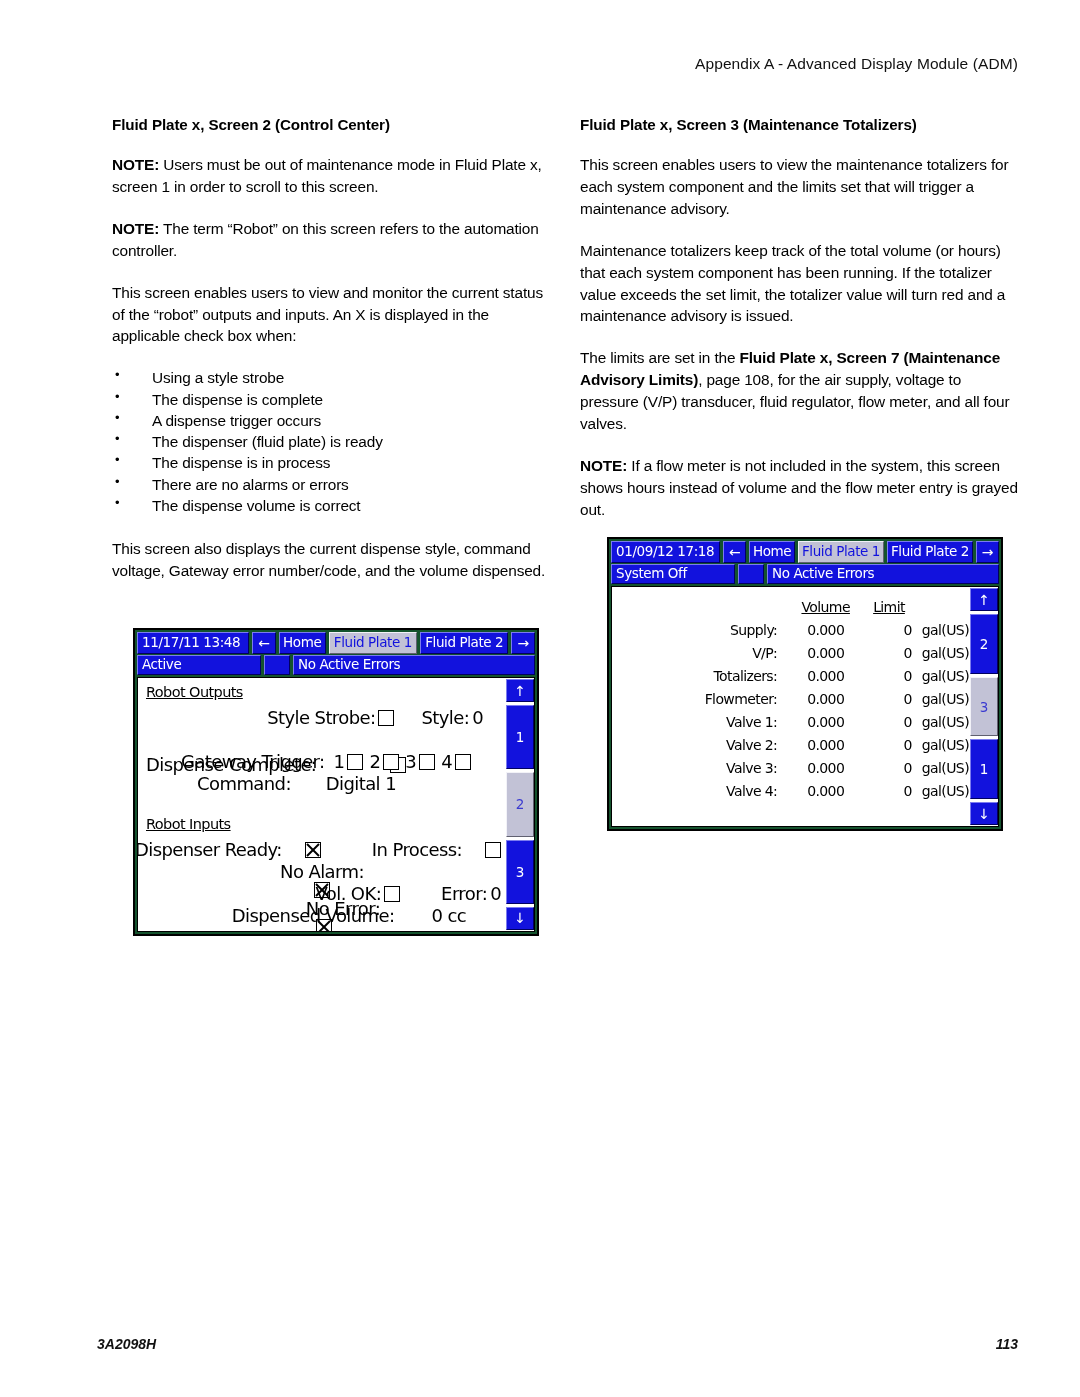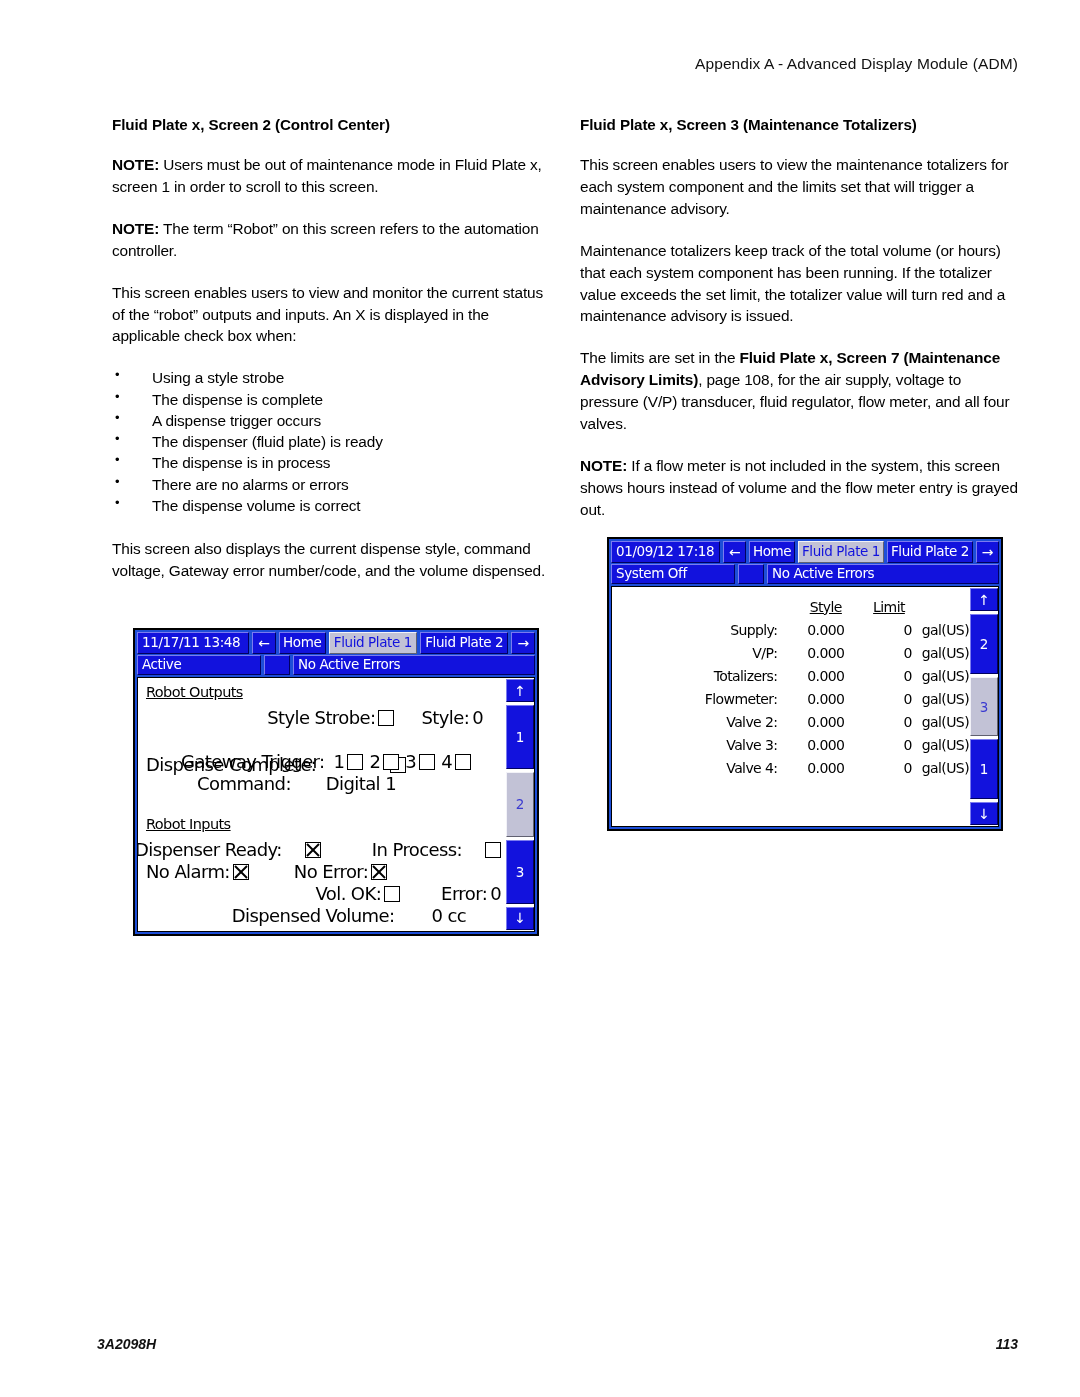--- a/index.html
+++ b/index.html
@@ -84,21 +84,21 @@
     content: "\2022";
     position: absolute;
     left: 3px;
     top: -1px;
     font-size: 13px;
   }
 
   
   .adm {
     position: absolute;
-    background: #1d4ed8;
+    background: #14532d;
     border: 2px solid #000000;
     box-sizing: border-box;
     font-family: "DejaVu Sans", sans-serif;
     color: #000;
   }
   #adm-left  { left: 133px; top: 628px;  width: 406px; height: 308px; }
   #adm-right { left: 607px; top: 537px;  width: 396px; height: 294px; }
 
   .adm-topbar {
     display: flex;
@@ -368,21 +368,21 @@
 
       <div class="dev-txt dev-head" style="position:absolute;left:8px;top:138px;">Robot Inputs</div>
 
       <div class="rowline" style="left:8px;top:161px;width:355px;justify-content:flex-end;gap:20px;">
         <span class="dev-txt">Dispenser Ready:</span>
         <span class="chk checked"></span>
         <span class="dev-txt" style="margin-left:28px;">In Process:</span>
         <span class="chk" style="margin-right:0;"></span>
       </div>
 
-      <div class="rowline" style="left:8px;top:183px;width:355px;justify-content:flex-start;">
+      <div class="rowline" style="left:8px;top:183px;width:355px;justify-content:center;flex-direction:column;">
         <span class="dev-txt">No Alarm:</span>
         <span class="chk checked"></span>
         <span class="dev-txt" style="margin-left:42px;">No Error:</span>
         <span class="chk checked" style="margin-right:0;"></span>
       </div>
 
       <div class="rowline" style="left:8px;top:205px;width:355px;justify-content:flex-end;">
         <span class="dev-txt">Vol. OK:</span>
         <span class="chk"></span>
         <span class="dev-txt" style="margin-left:38px;">Error:</span>
@@ -422,21 +422,21 @@
     <div class="btn spacer"></div>
     <div class="btn errors flat-left">No Active Errors</div>
   </div>
 
   <div class="adm-body">
     <div class="adm-canvas">
       <table class="tot-table">
         <thead>
           <tr>
             <th class="name-h"></th>
-            <th class="vol">Style</th>
+            <th class="vol">Volume</th>
             <th class="lim">Limit</th>
             <th class="unit-h"></th>
           </tr>
         </thead>
         <tbody>
           <tr>
             <td class="name">Supply:</td>
             <td class="vol">0.000</td>
             <td class="lim">0</td>
             <td class="unit">gal(US)</td>
@@ -448,20 +448,26 @@
             <td class="unit">gal(US)</td>
           </tr>
           <tr>
             <td class="name">Totalizers:</td>
             <td class="vol">0.000</td>
             <td class="lim">0</td>
             <td class="unit">gal(US)</td>
           </tr>
           <tr>
             <td class="name">Flowmeter:</td>
+            <td class="vol">0.000</td>
+            <td class="lim">0</td>
+            <td class="unit">gal(US)</td>
+          </tr>
+          <tr>
+            <td class="name">Valve 1:</td>
             <td class="vol">0.000</td>
             <td class="lim">0</td>
             <td class="unit">gal(US)</td>
           </tr>
           <tr>
             <td class="name">Valve 2:</td>
             <td class="vol">0.000</td>
             <td class="lim">0</td>
             <td class="unit">gal(US)</td>
           </tr>

